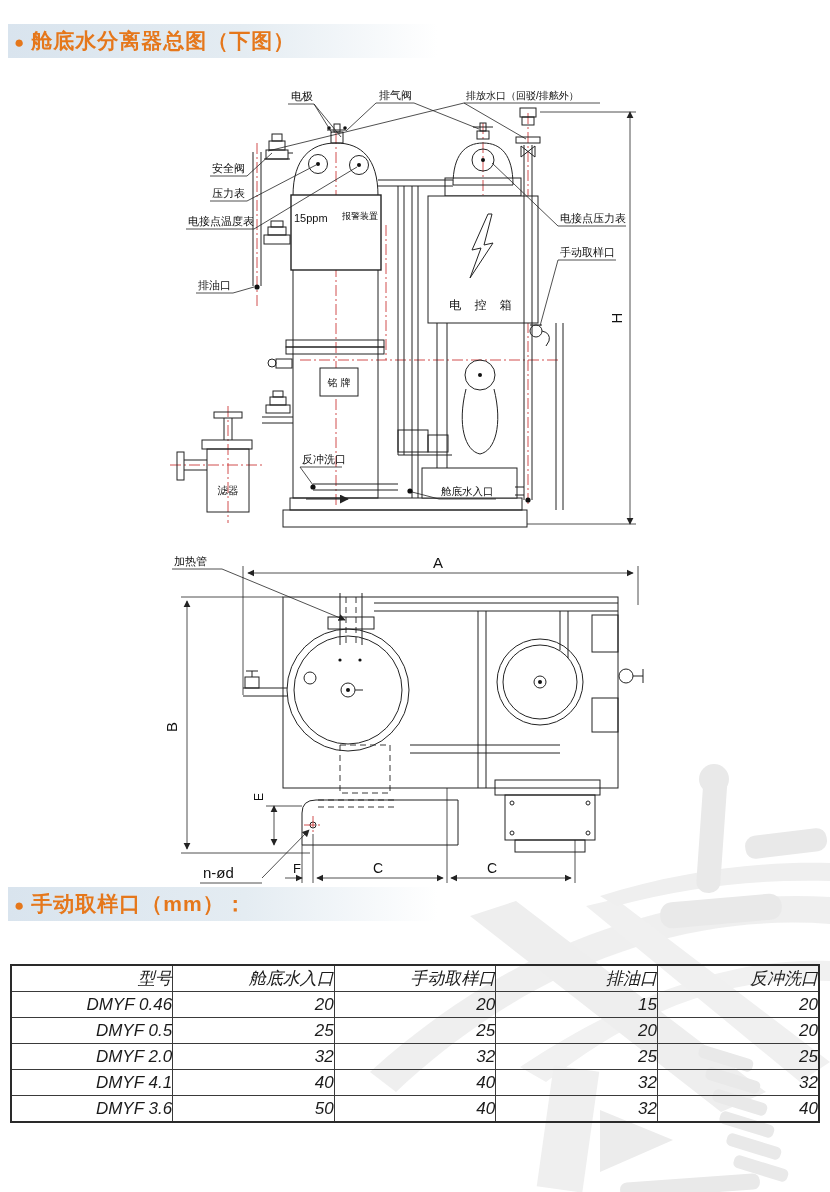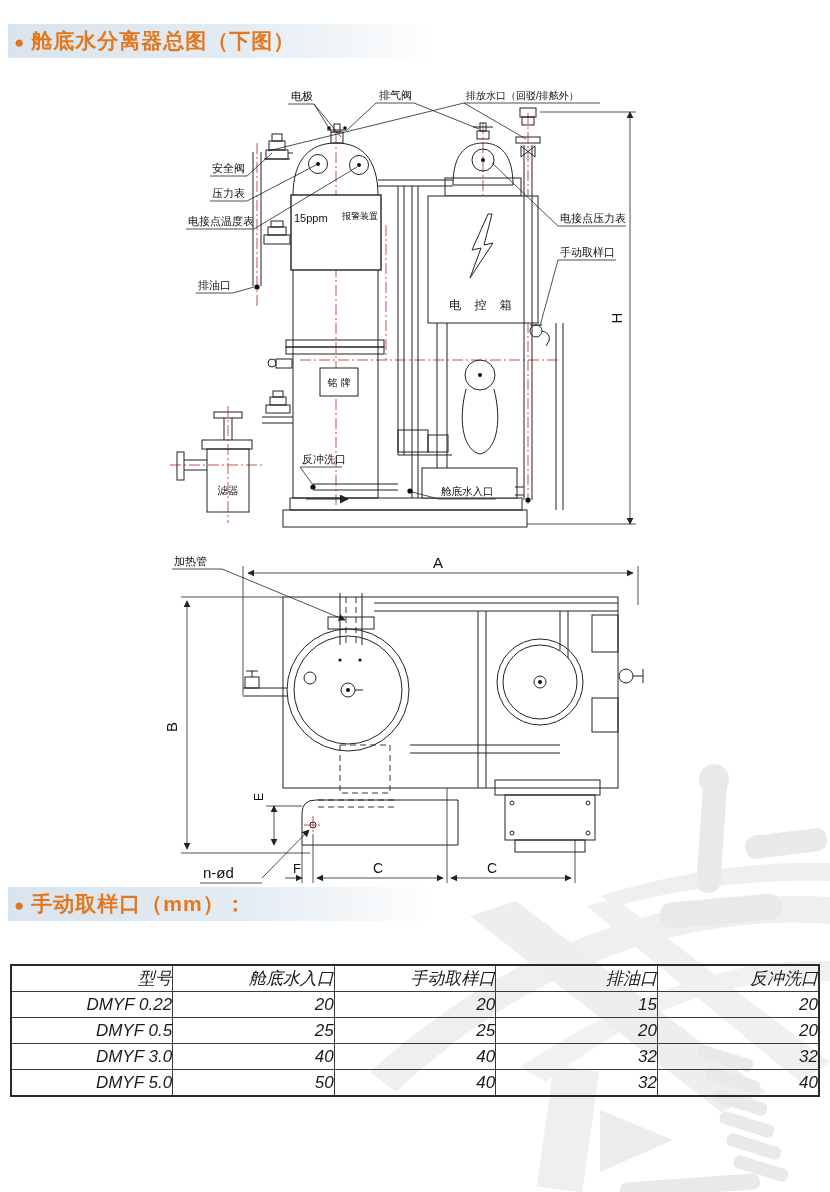--- a/index.html
+++ b/index.html
@@ -398,42 +398,49 @@
       <tr>
         <th>型号</th>
         <th>舱底水入口</th>
         <th>手动取样口</th>
         <th>排油口</th>
         <th>反冲洗口</th>
       </tr>
     </thead>
     <tbody>
       <tr>
-        <td>DMYF 0.22</td>
+        <td>DMYF 0.46</td>
         <td>20</td>
         <td>20</td>
         <td>15</td>
         <td>20</td>
       </tr>
       <tr>
         <td>DMYF 0.5</td>
         <td>25</td>
         <td>25</td>
         <td>20</td>
         <td>20</td>
       </tr>
       <tr>
-        <td>DMYF 3.0</td>
+        <td>DMYF 2.0</td>
+        <td>32</td>
+        <td>32</td>
+        <td>25</td>
+        <td>25</td>
+      </tr>
+      <tr>
+        <td>DMYF 4.1</td>
         <td>40</td>
         <td>40</td>
         <td>32</td>
         <td>32</td>
       </tr>
       <tr>
-        <td>DMYF 5.0</td>
+        <td>DMYF 3.6</td>
         <td>50</td>
         <td>40</td>
         <td>32</td>
         <td>40</td>
       </tr>
     </tbody>
   </table>
 
 </div>
 

